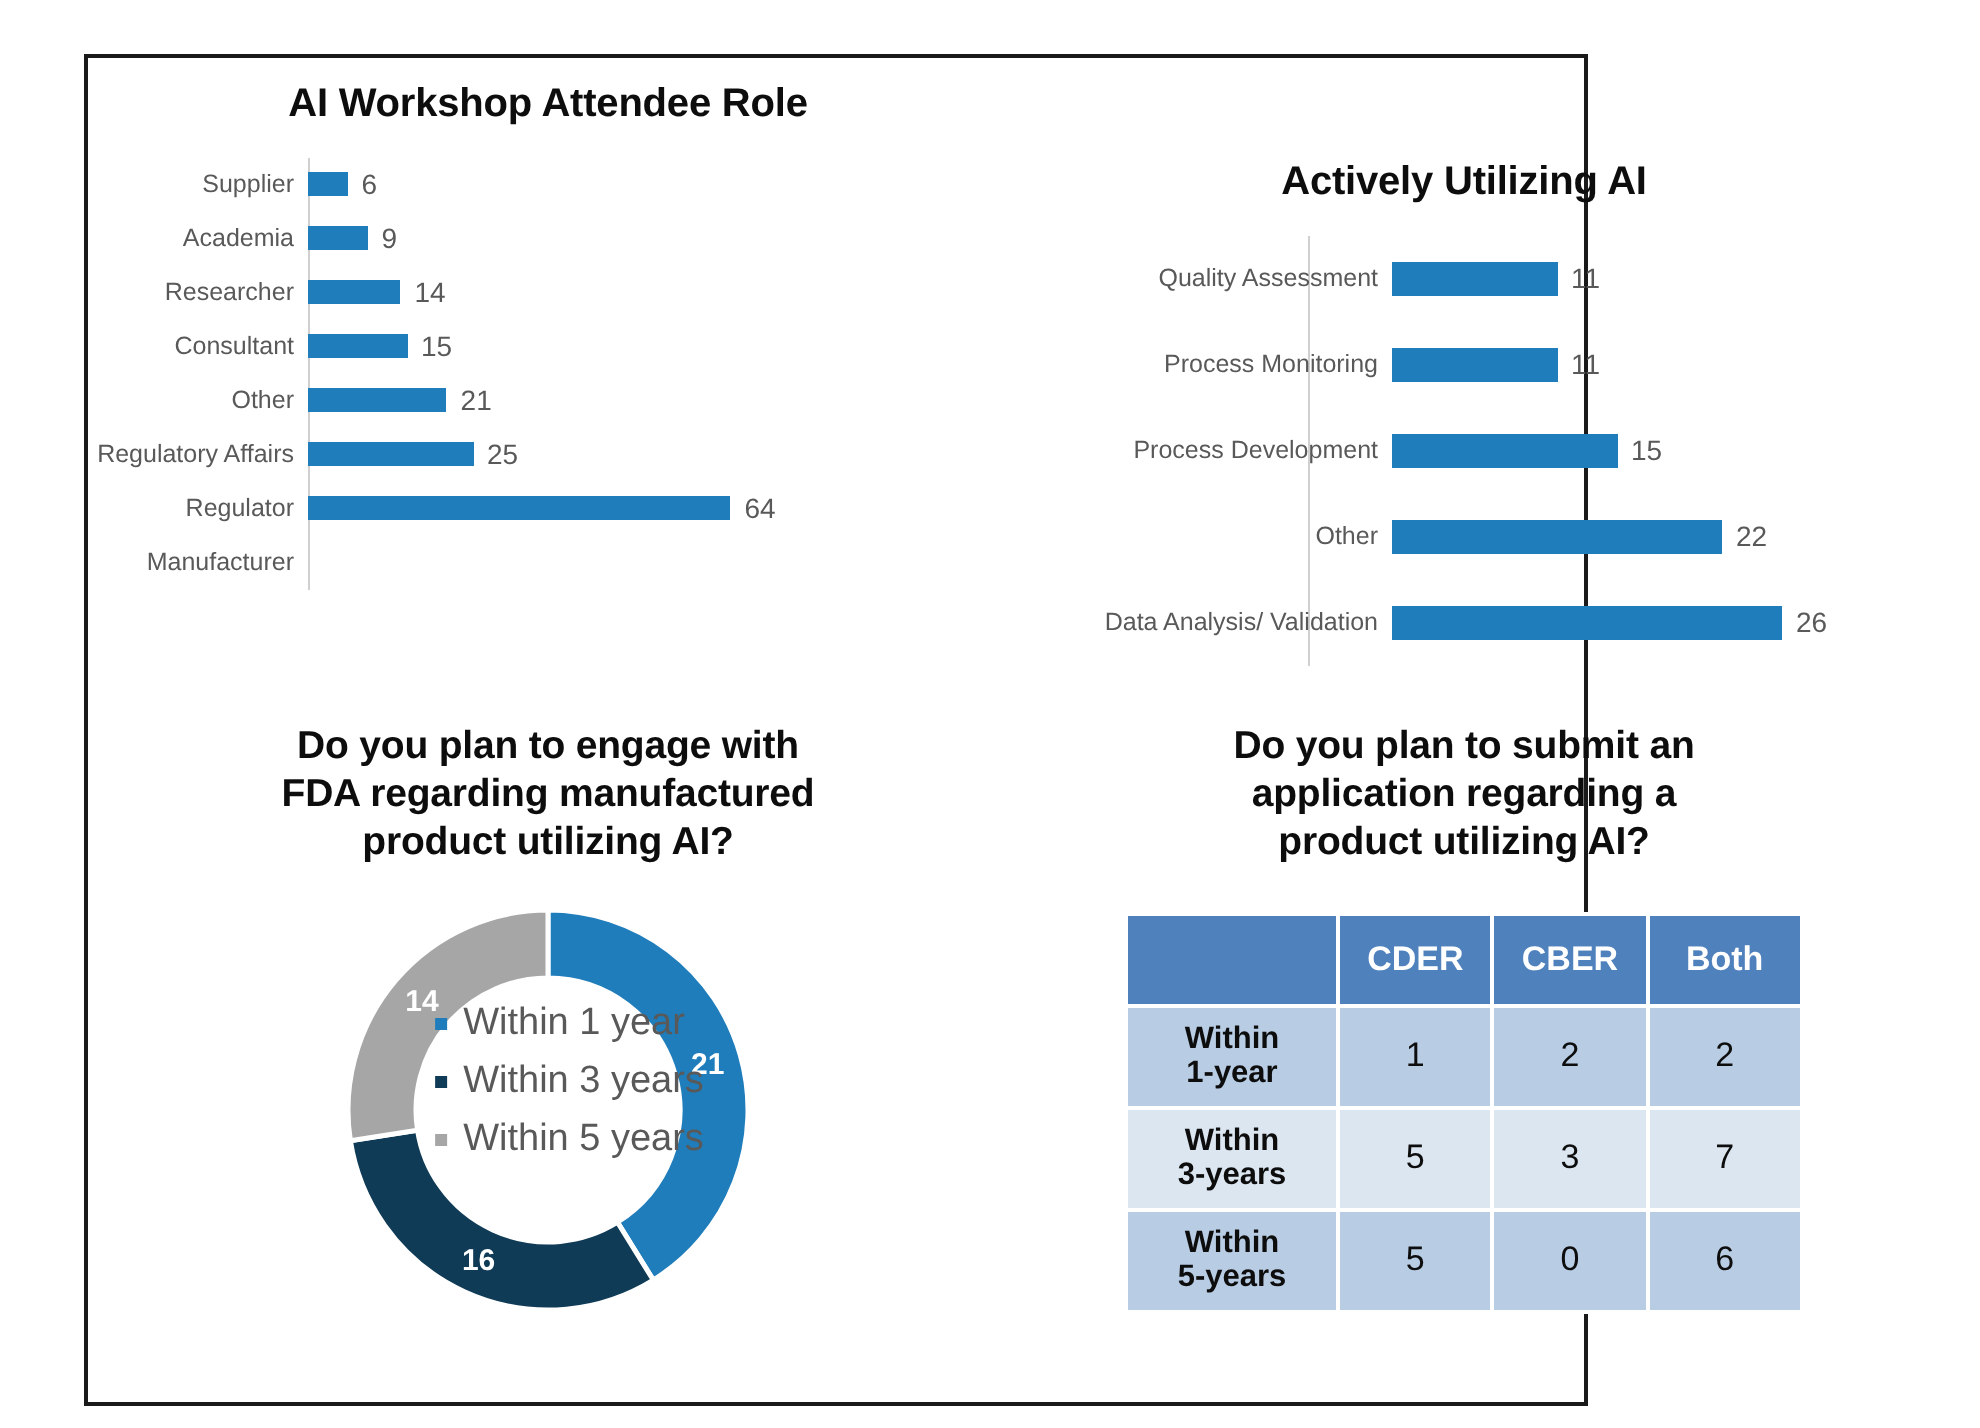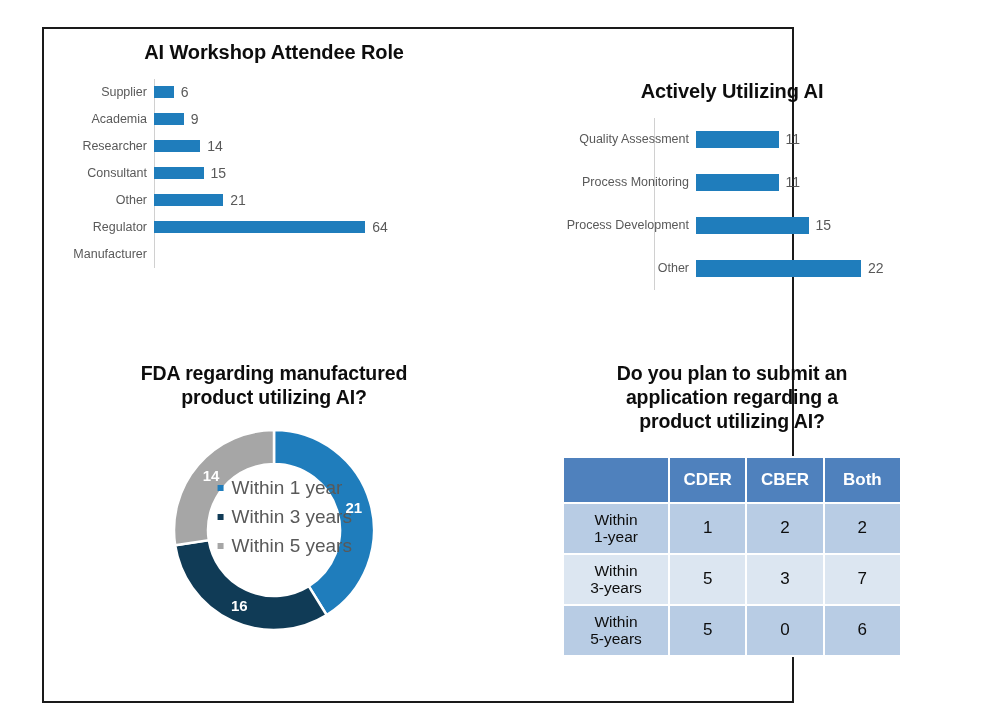--- a/index.html
+++ b/index.html
@@ -167,21 +167,21 @@
   }
   #submit-table thead th {
     background: #4f81bd;
     color: #ffffff;
     font-size: 17px;
     font-weight: bold;
     height: 42px;
   }
   #submit-table thead th.corner { width: 102px; }
   #submit-table tbody th {
-    font-weight: normal;
+    font-weight: bold;
     font-size: 15.5px;
     color: #0d0d0d;
     line-height: 1.12;
     height: 47px;
   }
   #submit-table tbody td {
     font-size: 17px;
     color: #0d0d0d;
     height: 47px;
   }
@@ -229,20 +229,27 @@
             </div>
           </div>
           <div class="bar-row">
             <div class="bar-label">Other</div>
             <div class="bar-track">
               <div class="bar-fill" style="width: 69.3px; background: rgb(31, 125, 188);"></div>
               <span class="bar-value">21</span>
             </div>
           </div>
           <div class="bar-row">
+            <div class="bar-label">Regulatory Affairs</div>
+            <div class="bar-track">
+              <div class="bar-fill" style="width: 82.5px; background: rgb(31, 125, 188);"></div>
+              <span class="bar-value">25</span>
+            </div>
+          </div>
+          <div class="bar-row">
             <div class="bar-label">Regulator</div>
             <div class="bar-track">
               <div class="bar-fill" style="width: 211.2px; background: rgb(31, 125, 188);"></div>
               <span class="bar-value">64</span>
             </div>
           </div>
           <div class="bar-row">
             <div class="bar-label">Manufacturer</div>
           </div>
         </div>
@@ -275,26 +282,34 @@
               <span class="bar-value">15</span>
             </div>
           </div>
           <div class="bar-row">
             <div class="bar-label">Other</div>
             <div class="bar-track">
               <div class="bar-fill" style="width: 165px; background: rgb(31, 125, 188);"></div>
               <span class="bar-value">22</span>
             </div>
           </div>
+          <div class="bar-row">
+            <div class="bar-label">Data Analysis/ Validation</div>
+            <div class="bar-track">
+              <div class="bar-fill" style="width: 195px; background: rgb(31, 125, 188);"></div>
+              <span class="bar-value">26</span>
+            </div>
+          </div>
         </div>
     </div>
   </div>
 
   <div class="quadrant" id="q-bottom-left">
     <div class="chart-title multiline">
+      <div>Do you plan to engage with</div>
       <div>FDA regarding manufactured</div>
       <div>product utilizing AI?</div>
     </div>
     <div id="donut-wrap">
       <svg id="donut-svg" width="226" height="226" viewBox="0 0 226 226">
           <path d="M 113 13 A 100 100 0 0 1 165.6432162877356 198.0217135729614 L 147.7445227499055 169.1143309581545 A 66 66 0 0 0 113 47 Z" fill="#1f7dbc" stroke="#ffffff" stroke-width="2.5"></path>
           <text x="192.831528383344" y="90.28597182401711" text-anchor="middle" dominant-baseline="central" class="donut-val">21</text>
           <path d="M 165.6432162877356 198.0217135729614 A 100 100 0 0 1 14.18345279187406 128.33916548786854 L 47.78107884263689 123.12384922199324 A 66 66 0 0 0 147.7445227499055 169.1143309581545 Z" fill="#103b56" stroke="#ffffff" stroke-width="2.5"></path>
           <text x="78.309291374397" y="188.40261756102046" text-anchor="middle" dominant-baseline="central" class="donut-val">16</text>
           <path d="M 14.18345279187406 128.33916548786854 A 100 100 0 0 1 112.99999999999999 13 L 112.99999999999999 47 A 66 66 0 0 0 47.78107884263689 123.12384922199324 Z" fill="#a6a6a6" stroke="#ffffff" stroke-width="2.5"></path>

